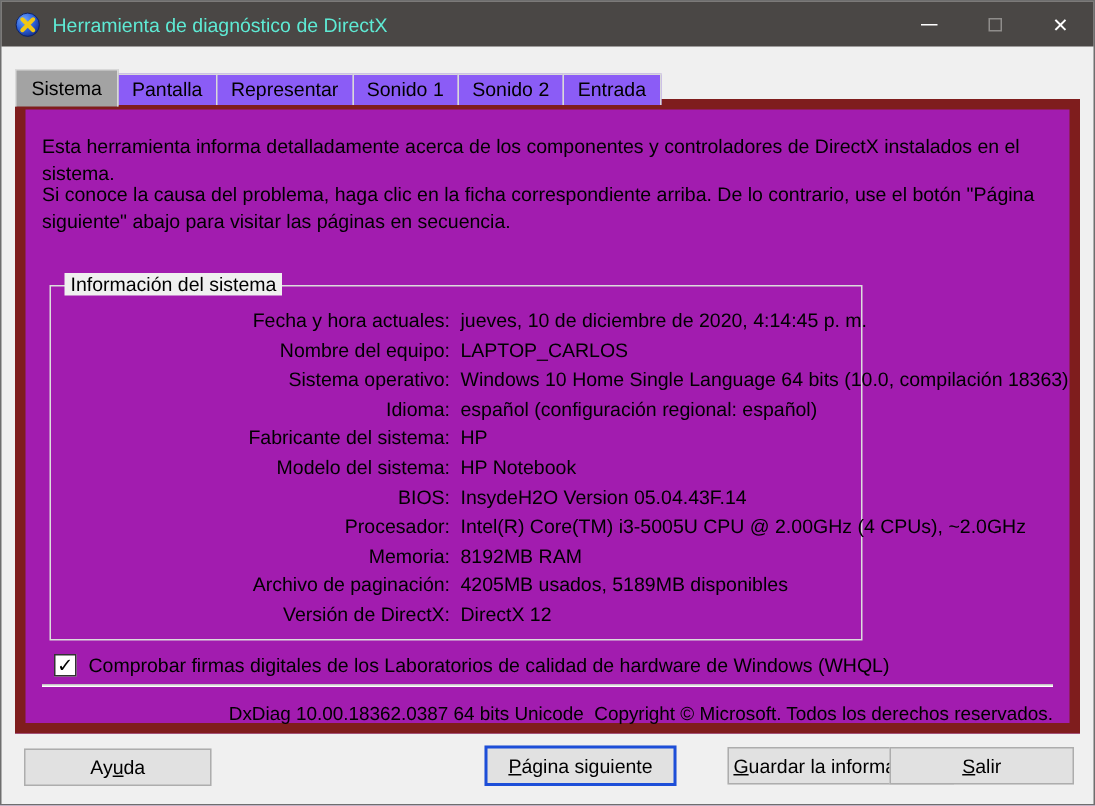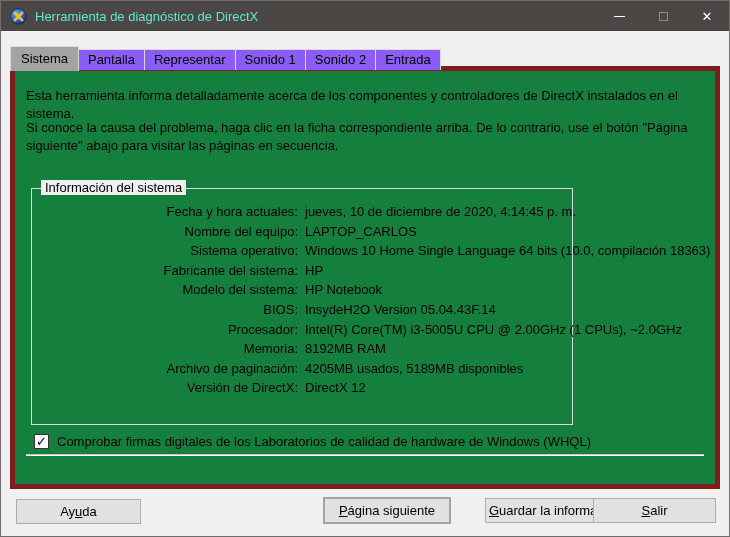--- a/index.html
+++ b/index.html
@@ -21,21 +21,21 @@
 
   
   .tabs { position:absolute; top:45px; left:9px; display:flex; align-items:flex-end; z-index:3; }
   .tab { font-size:13px; background:#8b5cf6; border:1px solid #d9d9d9; border-bottom:none;
          padding:2px 9px 3px 9px; margin-right:-1px; white-space:nowrap; cursor:default; }
   .tab.active { background:#a3a3a3; padding:4px 10px 5px 10px; position:relative; z-index:4;
                 margin-bottom:-1px; }
 
   
   .tab-page { position:absolute; left:9px; right:9px; top:65px; height:423px;
-              background:#15803d; border:5px solid #7f1d1d; }
+              background:#a21caf; border:7px solid #7f1d1d; }
   .intro-1 { position:absolute; left:11px; top:16px; width:694px; font-size:13px; line-height:18px; }
   .intro-2 { position:absolute; left:11px; top:48px; width:688px; font-size:13px; line-height:18px; }
 
   
   .groupbox { position:absolute; left:16px; top:117px; width:542px; height:237px;
               border:1px solid #dcdcdc; }
   .groupbox-legend { position:absolute; top:-9px; left:9px; background:#f0f0f0;
                      padding:0 4px; font-size:13px; white-space:nowrap; }
   .info-rows { position:absolute; left:0; top:13px; right:4px; }
   .info-row { display:flex; line-height:19.6px; font-size:13px; }
@@ -53,21 +53,21 @@
   .separator { position:absolute; left:11px; right:11px; top:383px; height:2px;
                border-top:1px solid #c6c6c6; background:#ffffff; }
   .status-line { position:absolute; right:11px; top:396px; font-size:12.6px;
                  white-space:pre; text-align:right; }
 
   
   .btn { position:absolute; height:25px; background:#e1e1e1; border:1px solid #adadad;
          font-size:13px; display:flex; align-items:center; justify-content:center;
          cursor:default; white-space:nowrap; }
   .btn-help  { left:15px;  top:498px; width:125px; }
-  .btn-next  { left:322px; top:496px; width:128px; height:27px; border:2px solid #a3a3a3; }
+  .btn-next  { left:322px; top:496px; width:128px; height:27px; border:2px solid #1d4ed8; }
   .btn-save  { left:457px; top:497px; width:151px;margin-left:27px; }
   .btn-exit  { left:592px; top:497px; width:123px; }
   .key { text-decoration:underline; }
 </style>
 </head>
 <body>
 
 <div class="window">
 
   <div class="titlebar">
@@ -118,34 +118,38 @@
         </div>
         <div class="info-row">
           <span class="info-label">Nombre del equipo:</span>
           <span class="info-value">LAPTOP_CARLOS</span>
         </div>
         <div class="info-row">
           <span class="info-label">Sistema operativo:</span>
           <span class="info-value">Windows 10 Home Single Language 64 bits (10.0, compilación 18363)</span>
         </div>
         <div class="info-row">
+          <span class="info-label">Idioma:</span>
+          <span class="info-value">español (configuración regional: español)</span>
+        </div>
+        <div class="info-row">
           <span class="info-label">Fabricante del sistema:</span>
           <span class="info-value">HP</span>
         </div>
         <div class="info-row">
           <span class="info-label">Modelo del sistema:</span>
           <span class="info-value">HP Notebook</span>
         </div>
         <div class="info-row">
           <span class="info-label">BIOS:</span>
           <span class="info-value">InsydeH2O Version 05.04.43F.14</span>
         </div>
         <div class="info-row">
           <span class="info-label">Procesador:</span>
-          <span class="info-value">Intel(R) Core(TM) i3-5005U CPU @ 2.00GHz (1 CPUs), ~2.0GHz</span>
+          <span class="info-value">Intel(R) Core(TM) i3-5005U CPU @ 2.00GHz (4 CPUs), ~2.0GHz</span>
         </div>
         <div class="info-row">
           <span class="info-label">Memoria:</span>
           <span class="info-value">8192MB RAM</span>
         </div>
         <div class="info-row">
           <span class="info-label">Archivo de paginación:</span>
           <span class="info-value">4205MB usados, 5189MB disponibles</span>
         </div>
         <div class="info-row">
@@ -154,20 +158,21 @@
         </div>
       </div>
     </div>
 
     <div class="check-row">
       <span class="check-box">✓</span>
       <span class="check-label">Comprobar firmas digitales de los Laboratorios de calidad de hardware de Windows (WHQL)</span>
     </div>
 
     <div class="separator"></div>
+    <div class="status-line">DxDiag 10.00.18362.0387 64 bits Unicode  Copyright © Microsoft. Todos los derechos reservados.</div>
   </div>
 
   <div class="btn btn-help">
     <span><span>Ay</span><span class="key">u</span><span>da</span></span>
   </div>
   <div class="btn btn-next">
     <span><span></span><span class="key">P</span><span>ágina siguiente</span></span>
   </div>
   <div class="btn btn-save">
     <span><span></span><span class="key">G</span><span>uardar la información...</span></span>

